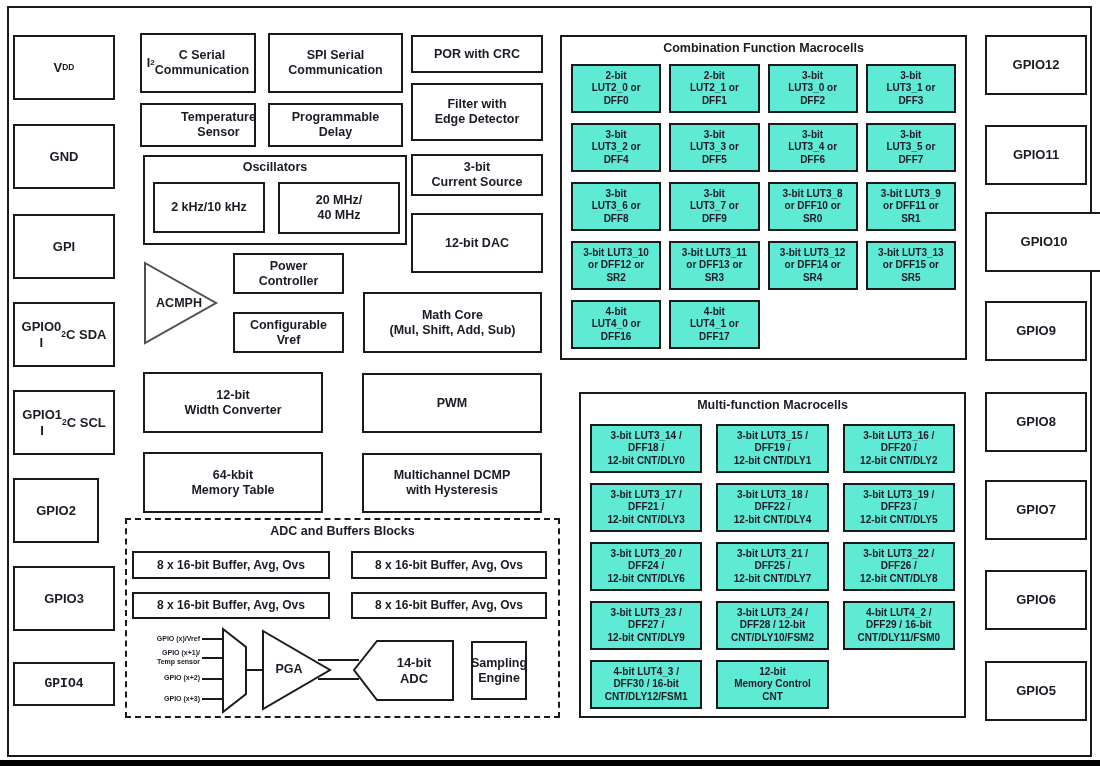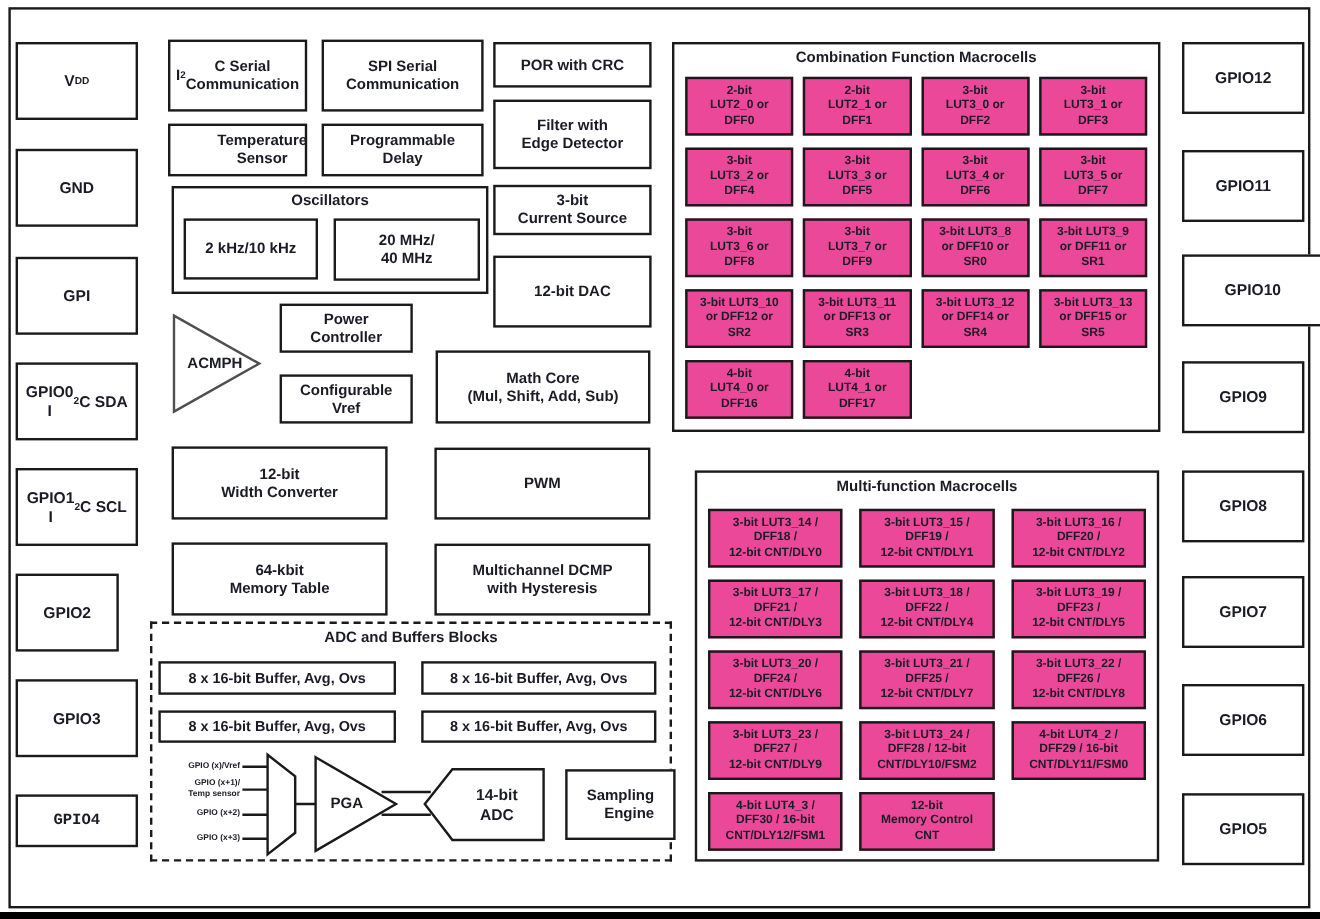--- a/index.html
+++ b/index.html
@@ -10,21 +10,21 @@
   .footer-bar{position:absolute;left:0;top:760px;width:1100px;height:6px;background:#000;}
   .blk{position:absolute;border:2px solid #1a1a1a;background:#fff;box-sizing:border-box;
        display:flex;align-items:center;justify-content:center;text-align:center;
        font-size:12.5px;line-height:1.2;}
   .pin{font-size:13px;}
   .lbl{position:absolute;text-align:center;line-height:1.2;font-size:12.5px;}
   .section{position:absolute;border:2px solid #1a1a1a;background:#fff;box-sizing:border-box;}
   .section.dashed{border-style:dashed;}
   .section-title{position:absolute;left:0;right:0;top:4px;text-align:center;font-size:12.5px;}
   .grid{position:absolute;display:grid;}
-  .cell{border:2px solid #1a1a1a;background:#ec4899;box-sizing:border-box;
+  .cell{border:2px solid #1a1a1a;background:#5eead4;box-sizing:border-box;
         display:flex;align-items:center;justify-content:center;text-align:center;
         font-size:10px;line-height:1.22;}
   .osc-sub{position:absolute;border:2px solid #1a1a1a;background:#fff;box-sizing:border-box;
         display:flex;align-items:center;justify-content:center;text-align:center;
         font-size:12.5px;line-height:1.2;}
   .adc-input{position:absolute;font-size:7px;line-height:1.35;text-align:right;width:74px;left:126px;}
   svg{position:absolute;overflow:visible;}
   sub{font-size:65%;} sup{font-size:65%;}
 </style>
 </head>
@@ -151,16 +151,16 @@
     <line x1="202" y1="699" x2="224" y2="699" stroke="#1a1a1a" stroke-width="2"></line>
     <polygon points="223,629 246,647 246,694 223,712" fill="#ffffff" stroke="#1a1a1a" stroke-width="2"></polygon>
     <line x1="246" y1="670" x2="263" y2="670" stroke="#1a1a1a" stroke-width="2"></line>
     <polygon points="263,631 330,670 263,709" fill="#ffffff" stroke="#1a1a1a" stroke-width="2"></polygon>
     <polygon points="354,670 377,641 453,641 453,700 377,700" fill="#ffffff" stroke="#1a1a1a" stroke-width="2"></polygon>
     <line x1="318" y1="660" x2="359" y2="660" stroke="#1a1a1a" stroke-width="2"></line>
     <line x1="318" y1="679" x2="359" y2="679" stroke="#1a1a1a" stroke-width="2"></line>
   </svg>
   <div class="lbl" style="left:266px;top:662px;width:46px;font-size:12.5px;">PGA</div>
   <div class="lbl" style="left:375px;top:655px;width:78px;font-size:13px;">14-bit<br>ADC</div>
-  <div class="blk" style="left:471px;top:641px;width:92px;height:59px;font-size:12.5px;text-align:right;">Sampling<br>Engine</div>
+  <div class="blk" style="left:471px;top:641px;width:56px;height:59px;font-size:12.5px;">Sampling<br>Engine</div>
 
   <div class="footer-bar"></div>
 </div>
 
 </body></html>

